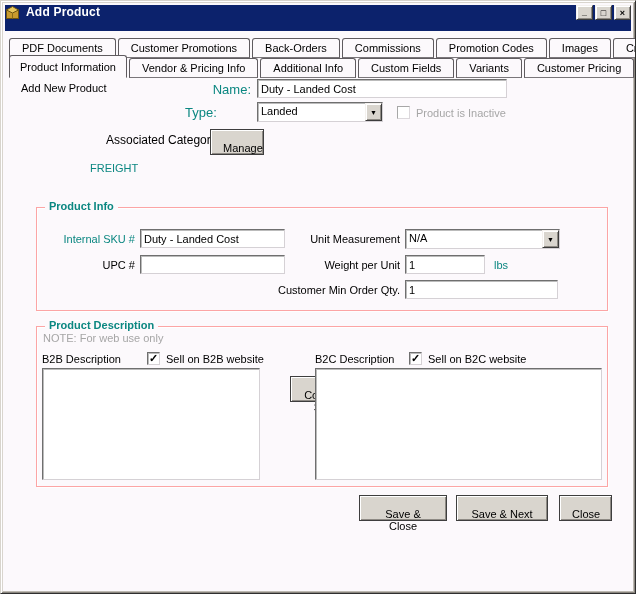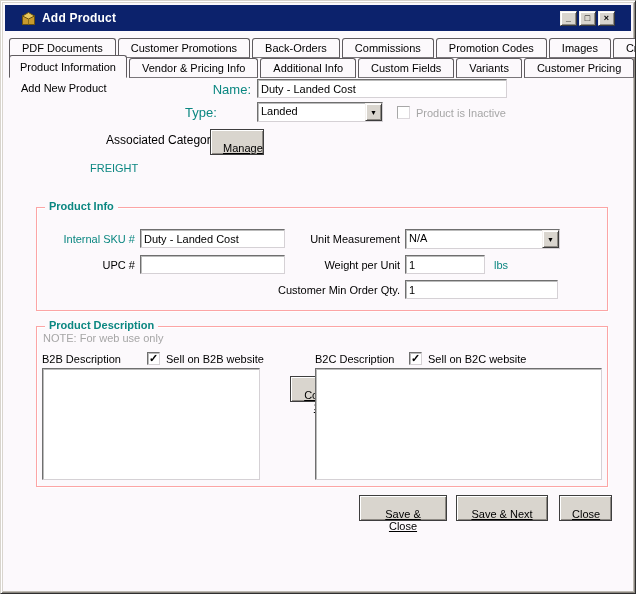--- a/index.html
+++ b/index.html
@@ -6,21 +6,21 @@
   *{box-sizing:border-box;font-family:"Liberation Sans",sans-serif;}
   .window{
     position:relative;width:636px;height:594px;background:#fcf9fc;
     border:1px solid;border-color:#d8d4cd #2f2f2f #2f2f2f #d8d4cd;
     box-shadow:inset 1px 1px 0 #ffffff, inset -1px -1px 0 #8a867f,
                inset 2px 2px 0 #d9d5ce, inset -2px -2px 0 #bdb9b2;
     overflow:hidden;
   }
   .titlebar{
     position:absolute;left:4px;top:4px;right:4px;height:26px;background:#0c226c;
-    display:flex;align-items:center;padding:0 16px;
+    display:flex;align-items:flex-start;padding:0 0;
   }
   .titlebar .ttl{color:#fff;font-size:12px;font-weight:bold;margin-left:5px;flex:1;letter-spacing:.2px;}
   .tb-btn{
     width:17px;height:15px;margin-left:2px;background:#d9d5ce;
     border:1px solid;border-color:#f4f1ee #3c3c3c #3c3c3c #f4f1ee;
     box-shadow:inset 1px 1px 0 #fff, inset -1px -1px 0 #8e8a84;
     font-size:9px;font-weight:bold;color:#000;text-align:center;line-height:12px;cursor:pointer;
     display:flex;align-items:flex-end;justify-content:center;padding-bottom:1px;
   }
   .tb-btn.max,.tb-btn.cls{align-items:center;padding-bottom:0;}
@@ -51,21 +51,21 @@
   .combo{display:flex;align-items:stretch;padding:0;}
   .combo .val{flex:1;font-size:11px;padding:2px 3px;overflow:hidden;white-space:nowrap;}
   .combo .drop{
     width:17px;background:#d9d5ce;border:1px solid;border-color:#f4f1ee #3c3c3c #3c3c3c #f4f1ee;
     box-shadow:inset 1px 1px 0 #fff, inset -1px -1px 0 #8e8a84;
     display:flex;align-items:center;justify-content:center;font-size:7px;color:#000;cursor:pointer;
   }
   .btn{
     position:absolute;background:#d9d5ce;border:1px solid #3e3e3e;
     box-shadow:inset 1px 1px 0 #fff, inset -1px -1px 0 #8e8a84;
-    font-size:11px;color:#000;text-align:center;cursor:pointer;padding:12px;text-decoration:underline;
+    font-size:11px;color:#000;text-align:center;cursor:pointer;padding:12px;
   }
   .group{
     position:absolute;border:1px solid #fca5a5;
     box-shadow:inset 1px 1px 0 #fff,1px 1px 0 #fff;
   }
   .group .gtitle{
     position:absolute;top:-8px;left:8px;background:#fcf9fc;padding:0 4px;
     font-size:11px;font-weight:bold;color:#0b8781;white-space:nowrap;
   }
   .cb{

